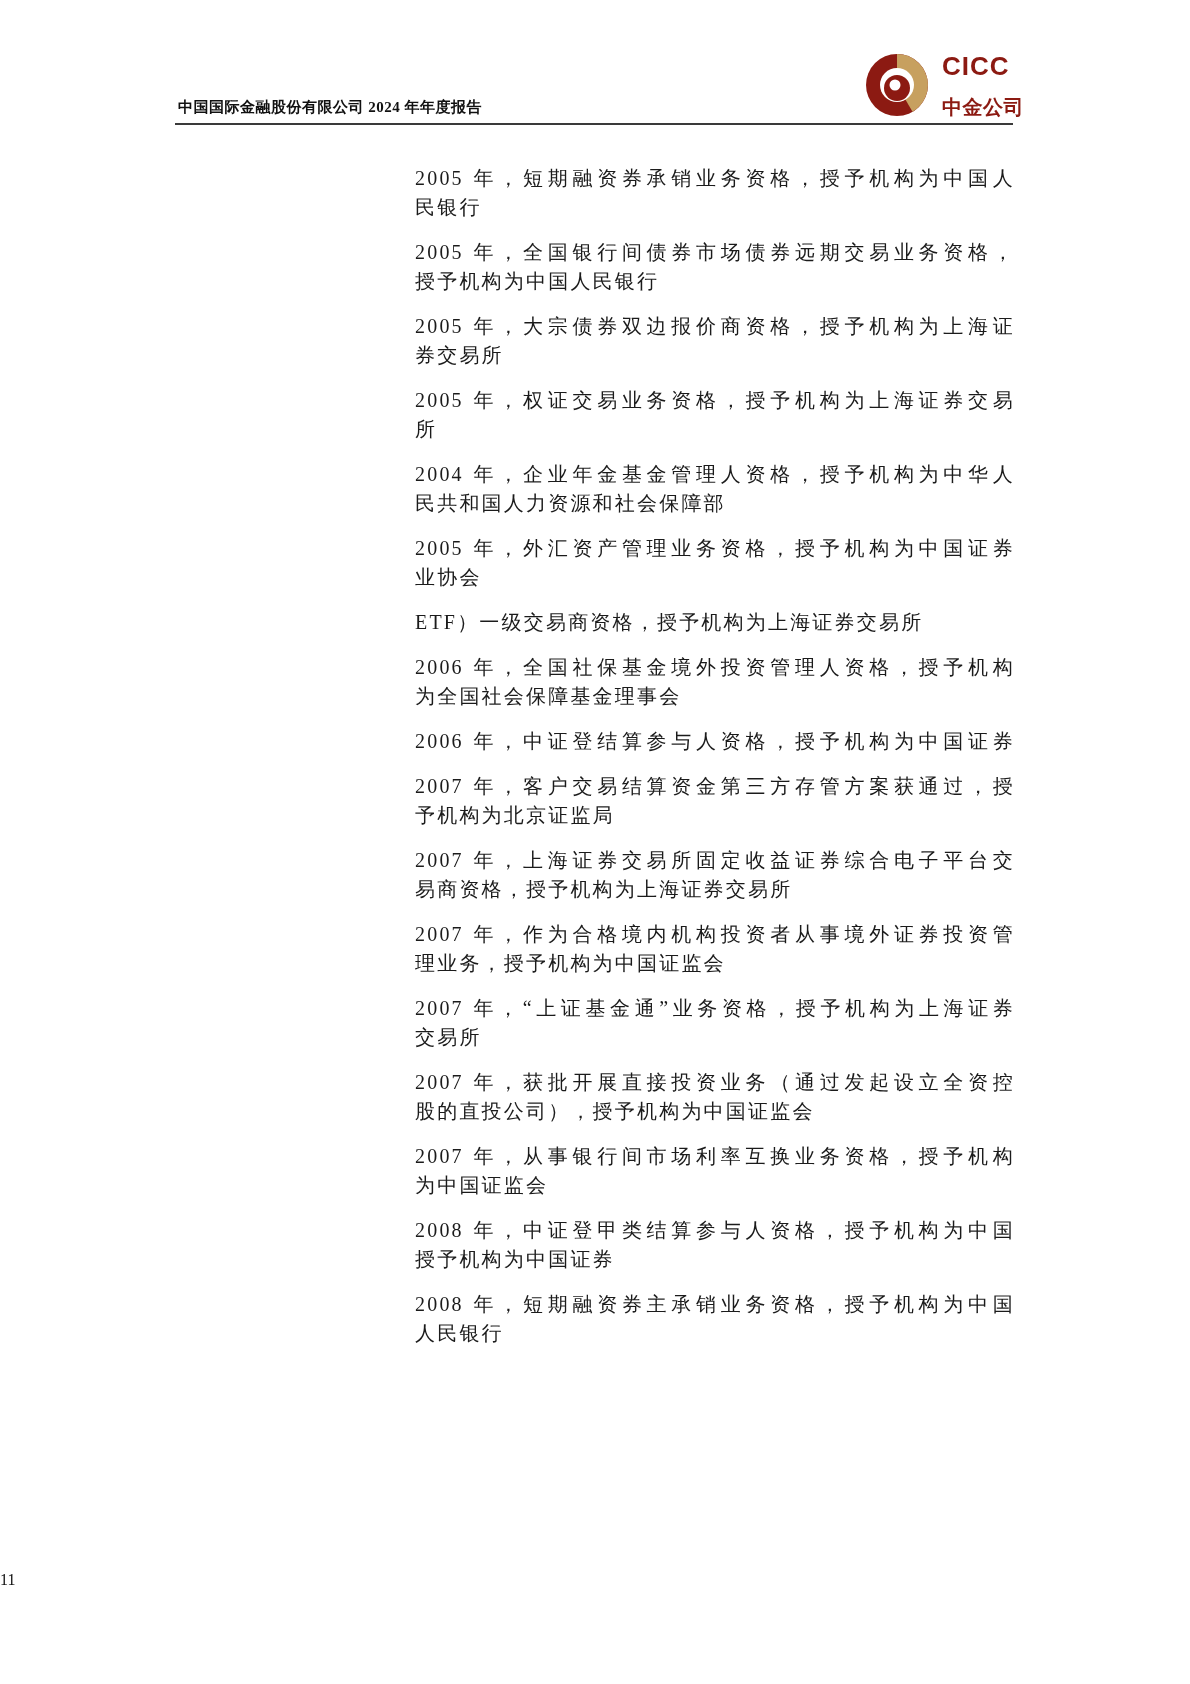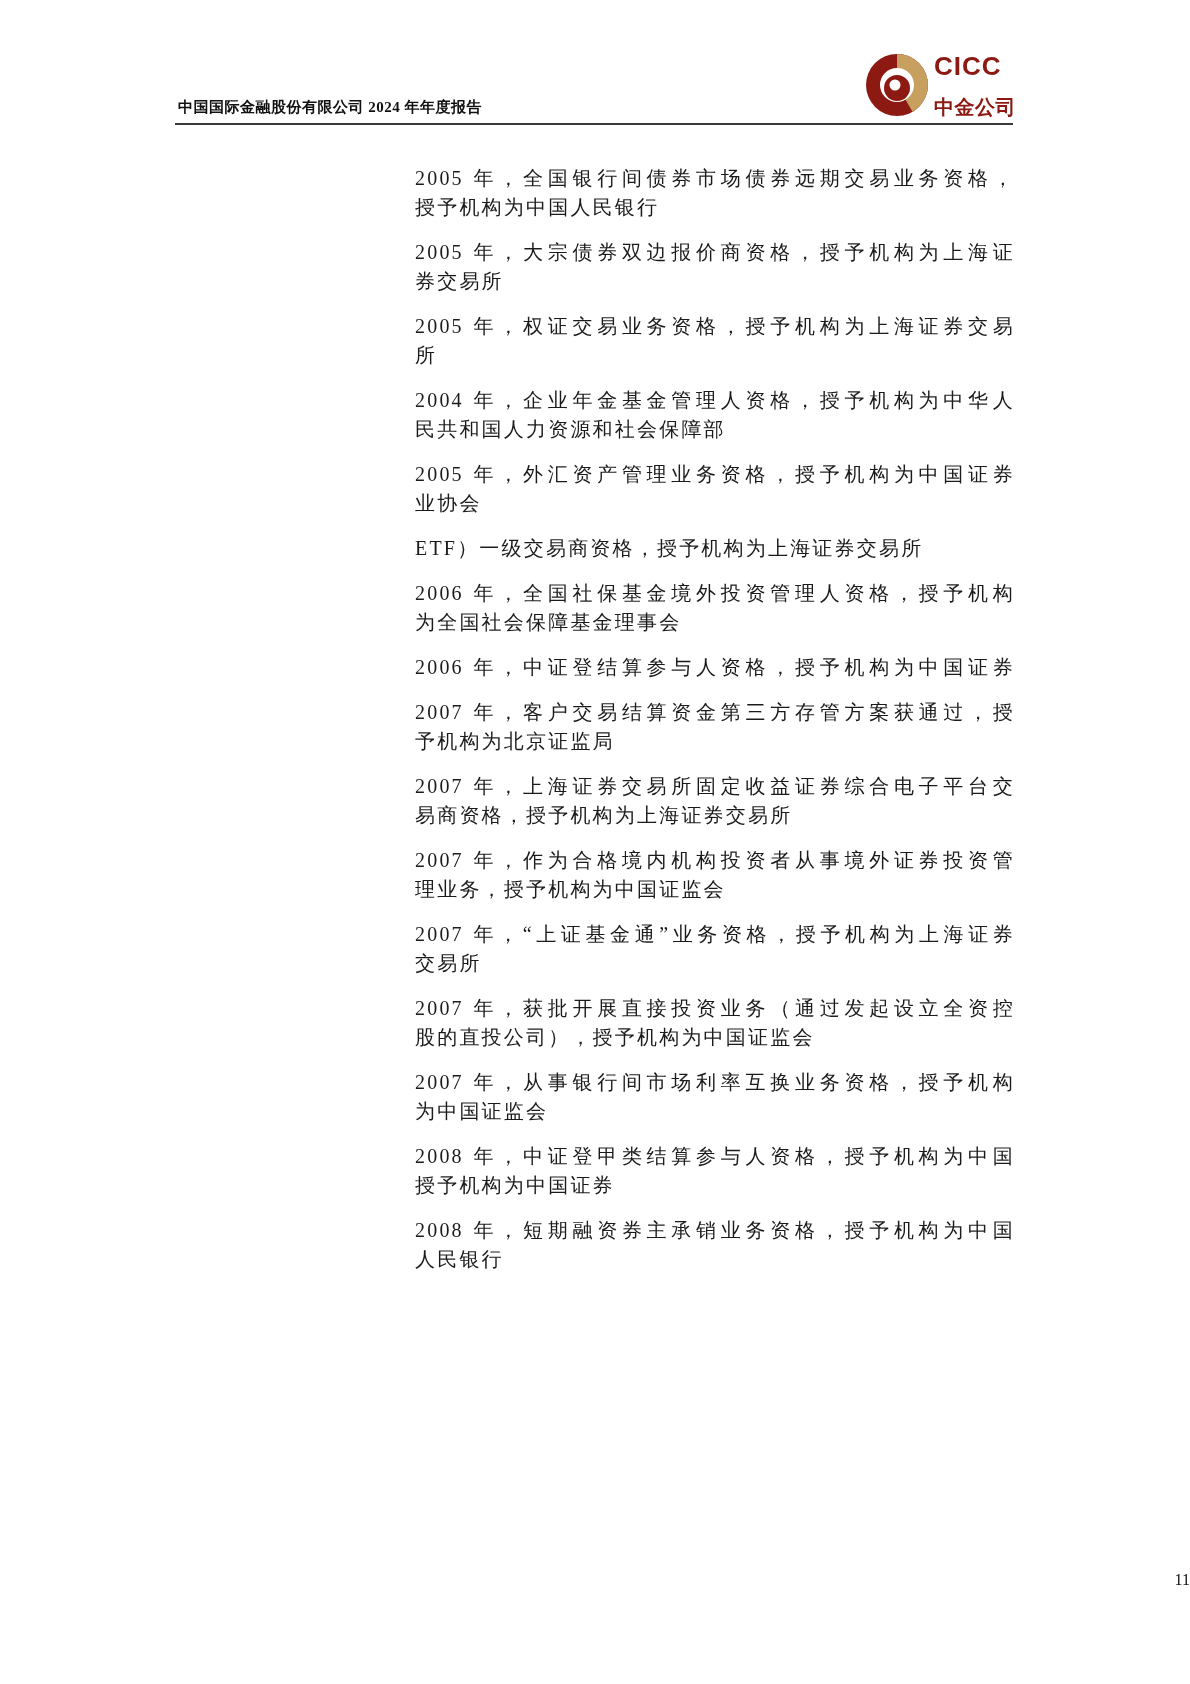--- a/index.html
+++ b/index.html
@@ -19,21 +19,21 @@
     color:#111;
     white-space:nowrap;
   }
   .header-rule {
     position:absolute; left:175px; top:123px;
     width:838px; height:2px;
     background:#3a3a3a;
   }
   .logo {
     position:absolute; left:866px; top:53px;
-    display:flex; align-items:center; gap:6px;justify-content:space-between;
+    display:flex; align-items:center; gap:14px;justify-content:space-between;
   }
   .logo-icon { display:block; }
   .logo-text { line-height:1; font-weight:bold; }
   .logo-latin {
     font-family:"Liberation Sans","DejaVu Sans",sans-serif;
     font-size:26px; letter-spacing:1px;
   }
   .logo-cn {
     font-family:"Liberation Sans","DejaVu Sans",sans-serif;
     font-size:20px; margin-top:18px; letter-spacing:0.5px;
@@ -48,21 +48,21 @@
   .cert { margin:0 0 16px 0; }
   .cert .l1 {
     text-align:justify;
     text-align-last:justify;
     text-justify:inter-character;
   }
   .cert .l2 { text-align:left; }
   
   .page-number {
     position:absolute; left:0; top:1571px;
-    width:1190px; text-align:right;
+    width:1190px; text-align:left;
     font-size:16px; color:#111;
   }
 </style>
 </head>
 <body>
 
 <div class="page">
 
   <div class="header-title">中国国际金融股份有限公司 2024 年年度报告</div>
 
@@ -76,20 +76,24 @@
     </svg>
     <div class="logo-text" style="color:#8C1A12;">
       <div class="logo-latin">CICC</div>
       <div class="logo-cn">中金公司</div>
     </div>
   </div>
 
   <div class="header-rule"></div>
 
   <div class="cert-list" id="cert-list">
+      <div class="cert">
+        <div class="l1">2005 年，短期融资券承销业务资格，授予机构为中国人</div>
+        <div class="l2">民银行</div>
+      </div>
       <div class="cert">
         <div class="l1">2005 年，全国银行间债券市场债券远期交易业务资格，</div>
         <div class="l2">授予机构为中国人民银行</div>
       </div>
       <div class="cert">
         <div class="l1">2005 年，大宗债券双边报价商资格，授予机构为上海证</div>
         <div class="l2">券交易所</div>
       </div>
       <div class="cert">
         <div class="l1">2005 年，权证交易业务资格，授予机构为上海证券交易</div>

